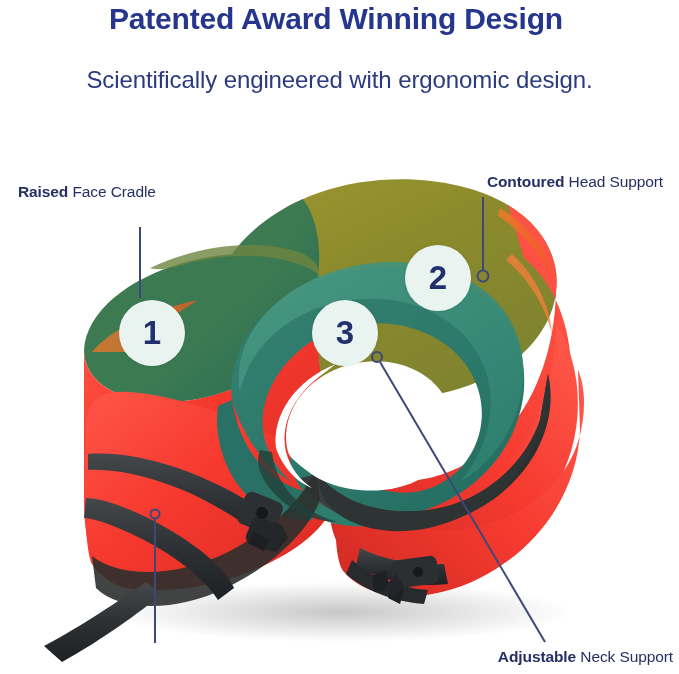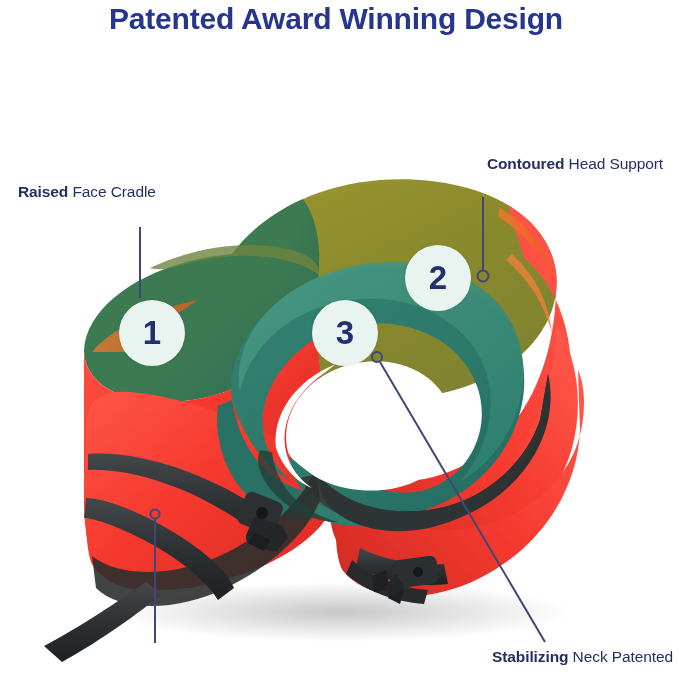--- a/index.html
+++ b/index.html
@@ -50,21 +50,21 @@
     position: absolute;
     font-size: 15.5px;
     color: #262f63;
     white-space: nowrap;
     letter-spacing: -0.1px;
   }
   .label b { font-weight: 700; }
   .label .reg { font-weight: 400; }
 
   .label-tl { left: 18px;  top: 171px; margin-top: 12px; }
-  .label-tr { right: 16px; top: 155px; }
+  .label-tr { right: 16px; top: 173px; }
   .label-bl { left: 7px;   top: 648px; }
   .label-br { right: 6px;  top: 648px; }
 
   
   #art {
     position: absolute;
     left: 0; top: 0;
     width: 679px; height: 674px;
   }
 
@@ -86,20 +86,21 @@
   .badge-1 { left: 119px; top: 300px; }
   .badge-2 { left: 405px; top: 245px; }
   .badge-3 { left: 312px; top: 300px; }
 </style>
 </head>
 <body>
 
 <div id="stage">
 
   <div class="title">Patented Award Winning Design</div>
+  <div class="subtitle">Scientifically engineered with ergonomic design.</div>
 
   <svg id="art" viewBox="0 0 679 674">
     <defs>
 
       <linearGradient id="gRedL" x1="0" y1="0" x2="1" y2="1">
         <stop offset="0%" stop-color="#ff5548"></stop>
         <stop offset="45%" stop-color="#f6392f"></stop>
         <stop offset="100%" stop-color="#d72a22"></stop>
       </linearGradient>
       <linearGradient id="gRedR" x1="1" y1="0" x2="0" y2="1">
@@ -383,16 +384,16 @@
   <div class="label label-tl">
     <b>Raised</b><span class="reg"> Face Cradle</span>
   </div>
 
   <div class="label label-tr">
     <b>Contoured</b><span class="reg"> Head Support</span>
   </div>
 
 
   <div class="label label-br">
-    <b>Stabilizing</b><span class="reg"> Neck Patented</span>
+    <b>Adjustable</b><span class="reg"> Neck Support</span>
   </div>
 
 </div>
 
 </body></html>

